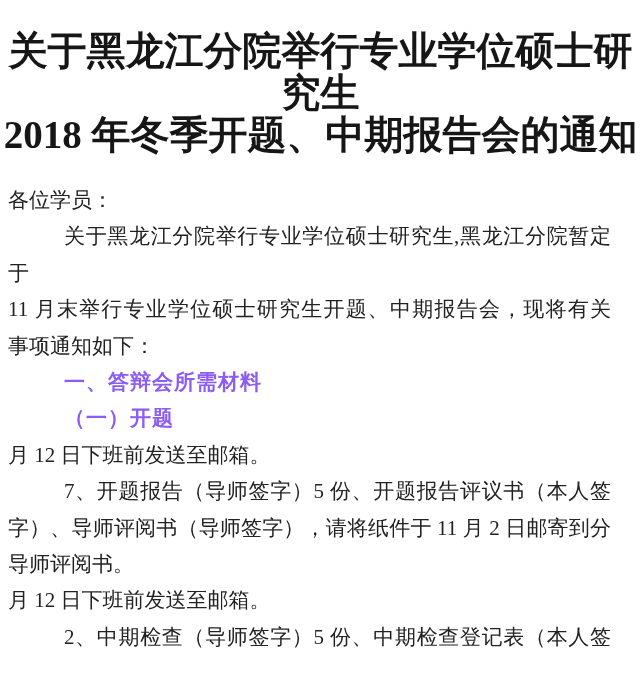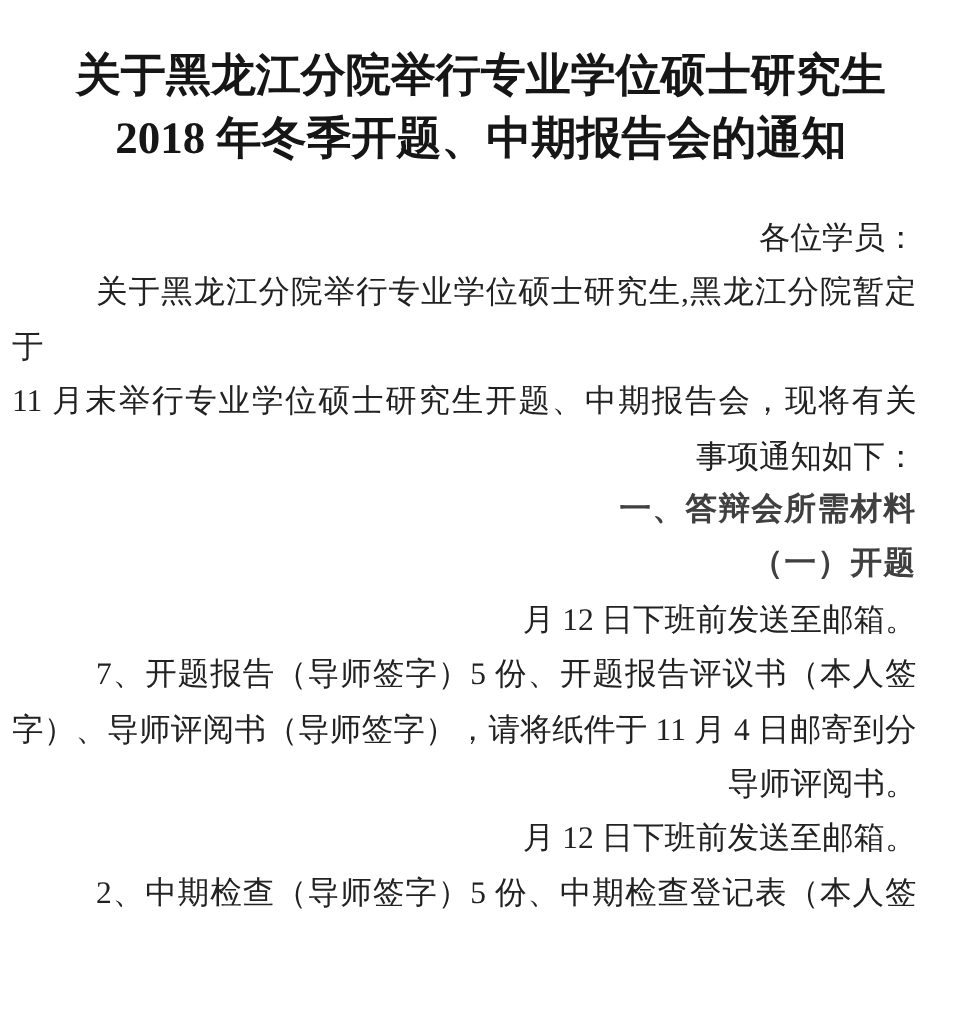--- a/index.html
+++ b/index.html
@@ -13,49 +13,48 @@
     height: 684px;
     background: #ffffff;
     color: #1f1f1f;
     overflow: hidden;
   }
   .title {
     margin: 0;
     padding-top: 30px;
     font-family: "Liberation Serif", serif;
     font-weight: bold;
-    font-size: 30px;
+    font-size: 39px;
     line-height: 42px;
     text-align: center;
     color: #161616;
   }
   .doc-body {
     margin-top: 26px;
     padding-left: 8px;
     padding-right: 30px;
     font-family: "Liberation Serif", serif;
     font-size: 21px;
     line-height: 36.4px;
     color: #222222;
   }
   .line {
     min-height: 36.4px;
-    text-align: right;
   }
   .indent {
     text-indent: 56px;
   }
   .full {
     text-align: justify;
     text-align-last: justify;
   }
   .heading {
     font-family: "Liberation Sans", sans-serif;
     font-weight: bold;
-    color: #404040;
+    color: #8b5cf6;
     letter-spacing: 1px;
   }
 </style>
 </head>
 <body>
 
 <div class="page">
 
   <h1 class="title">
     <div>关于黑龙江分院举行专业学位硕士研究生</div>
@@ -70,21 +69,21 @@
     <div class="line full">11 月末举行专业学位硕士研究生开题、中期报告会，现将有关</div>
     <div class="line">事项通知如下：</div>
 
     <div class="line indent heading">一、答辩会所需材料</div>
 
     <div class="line indent heading">（一）开题</div>
 
     <div class="line">月 12 日下班前发送至邮箱。</div>
 
     <div class="line indent full">7、开题报告（导师签字）5 份、开题报告评议书（本人签</div>
-    <div class="line full">字）、导师评阅书（导师签字），请将纸件于 11 月 4 日邮寄到分</div>
+    <div class="line full">字）、导师评阅书（导师签字），请将纸件于 11 月 2 日邮寄到分</div>
     <div class="line">导师评阅书。</div>
 
 
     <div class="line">月 12 日下班前发送至邮箱。</div>
 
     <div class="line indent full">2、中期检查（导师签字）5 份、中期检查登记表（本人签</div>
 
   </div>
 </div>
 

